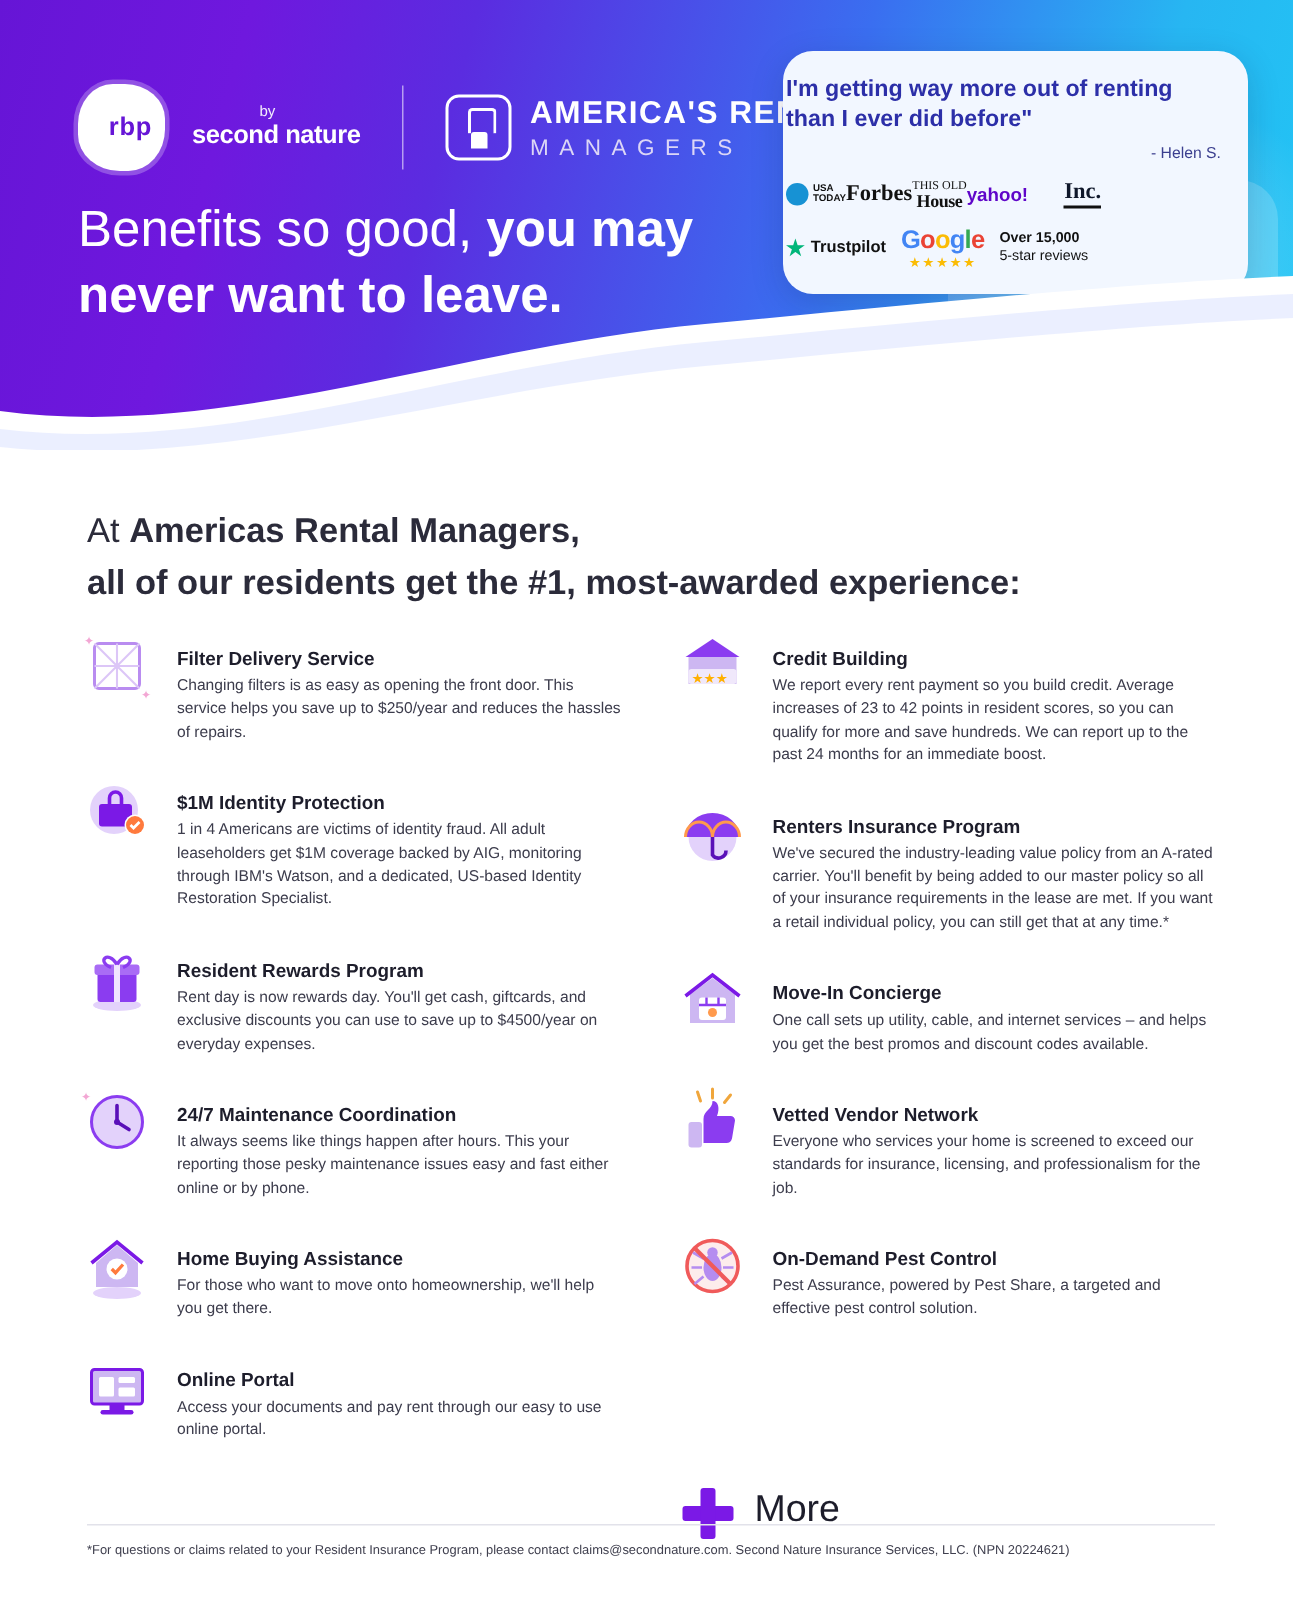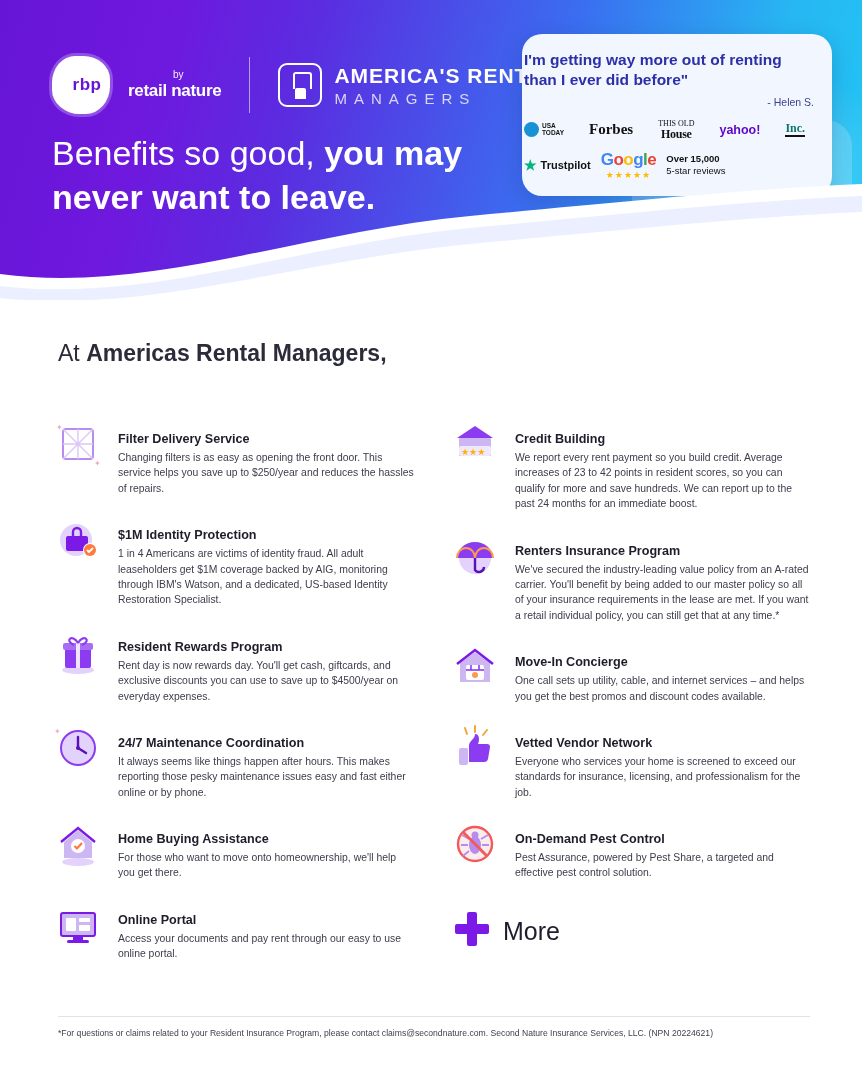--- a/index.html
+++ b/index.html
@@ -69,29 +69,29 @@
   .hero-head b{font-weight:bold;}
 
   
   .review-card{
     position:absolute;right:30px;top:34px;width:290px;
     background:#f2f7ff;border-radius:20px;padding:16px 18px 16px 2px;
     box-shadow:0 6px 22px rgba(20,20,70,.18);
   }
   .review-quote{color:#2c2fa8;font-size:15.5px;line-height:1.28;font-weight:bold;}
   .review-author{color:#3b3f8f;font-size:10.5px;text-align:right;margin-top:6px;}
-  .press-row{display:flex;align-items:center;gap:25px;margin-top:12px;flex-wrap:nowrap;}
+  .press-row{display:flex;align-items:center;gap:0;margin-top:12px;flex-wrap:nowrap;}
   .usatoday{display:flex;align-items:center;gap:3px;}
   .usatoday .dot{width:15px;height:15px;border-radius:50%;background:#1792d4;}
   .usatoday .tx{font-size:6.5px;font-weight:bold;color:#111;line-height:1.05;}
   .forbes{font-family:"Liberation Serif",serif;font-size:15px;font-weight:bold;color:#111;}
   .thishouse{font-family:"Liberation Serif",serif;font-size:8px;color:#111;text-align:center;line-height:1;}
   .thishouse b{display:block;font-size:12px;letter-spacing:-.3px;}
   .yahoo{font-size:12.5px;font-weight:bold;color:#5f05c9;}
-  .inc{font-family:"Liberation Serif",serif;font-size:12px;font-weight:bold;color:#0f766e;border-bottom:2px solid #111;line-height:1.05;}
+  .inc{font-family:"Liberation Serif",serif;font-size:15px;font-weight:bold;color:#0f172a;border-bottom:2px solid #111;line-height:1.05;margin-left:24px;}
   .press-row2{display:flex;align-items:center;gap:10px;margin-top:10px;}
   .trustpilot{display:flex;align-items:center;gap:4px;font-size:11px;font-weight:bold;color:#111;}
   .tp-star{color:#00b67a;font-size:14px;}
   .google-wrap{text-align:center;}
   .google{font-size:17px;font-weight:bold;letter-spacing:-.5px;}
   .google .b{color:#4285f4;}.google .r{color:#ea4335;}.google .y{color:#fbbc05;}.google .g{color:#34a853;}
   .g-stars{color:#fbbc05;font-size:9px;letter-spacing:1px;}
   .reviews-txt{font-size:9.5px;color:#111;line-height:1.25;}
   .reviews-txt b{font-weight:bold;}
 
@@ -104,21 +104,21 @@
 
   .cols{position:absolute;left:52px;top:418px;width:760px;display:flex;gap:34px;}
   .col{width:363px;}
   .feature{display:flex;gap:14px;margin-bottom:18px;}
   .feat-icon{width:52px;min-width:52px;height:52px;position:relative;}
   .feat-body{flex:1;margin-top:12px;}
   .feat-title{font-size:12.6px;font-weight:bold;color:#1d1d2b;margin:2px 0 4px;}
   .feat-desc{font-size:10.4px;line-height:1.48;color:#3c3c4c;}
 
   .more-row{
-    position:absolute;left:455px;top:912px;display:flex;align-items:flex-end;gap:14px;
+    position:absolute;left:455px;top:992px;display:flex;align-items:flex-start;gap:14px;
   }
   .plus{
     width:34px;height:34px;position:relative;
   }
   .plus:before,.plus:after{
     content:"";position:absolute;background:#7b19e6;border-radius:2px;
   }
   .plus:before{left:0;top:12px;width:34px;height:10px;}
   .plus:after{top:0;left:12px;width:10px;height:34px;}
   .more-label{font-size:25px;color:#1d1d2b;}
@@ -140,21 +140,21 @@
     <div class="hero-glow"></div>
     <div class="hero-soft"></div>
 
     <div class="logo-row">
       <div class="rbp-badge">
         <div class="blob"></div>
         <span>rbp</span>
       </div>
       <div class="sn-lock">
         <span class="by">by</span>
-        <span class="nm">retail nature</span>
+        <span class="nm">second nature</span>
       </div>
       <div class="divider-v"></div>
       <div class="arm">
         <div class="arm-icon"></div>
         <div class="arm-text">
           <div class="l1">AMERICA'S RENTAL</div>
           <div class="l2">MANAGERS</div>
         </div>
       </div>
     </div>
@@ -202,20 +202,21 @@
     </div>
 
     <svg class="hero-wave" viewBox="0 0 862 120" preserveAspectRatio="none">
       <path d="M0,92 C150,112 300,50 470,34 C620,20 760,6 862,2 L862,120 L0,120 Z" fill="#ffffff"></path>
       <path d="M0,104 C150,122 300,62 470,46 C620,32 760,18 862,14 L862,30 C760,34 620,48 470,62 C300,78 150,132 0,116 Z" fill="#e8ecff" opacity=".85"></path>
     </svg>
   </div>
 
   <div class="headline">
     <span>At </span><b>Americas Rental Managers,</b><br>
+    <b>all of our residents get the #1, most-awarded experience:</b>
   </div>
 
   <div class="cols">
 
     <div class="col">
 
       <div class="feature">
         <div class="feat-icon">
           <svg width="52" height="52" viewBox="0 0 52 52">
             <rect x="11" y="11" width="30" height="30" rx="3" fill="none" stroke="#b98cf0" stroke-width="2"></rect>
@@ -268,21 +269,21 @@
           <svg width="52" height="52" viewBox="0 0 52 52">
             <circle cx="26" cy="26" r="17" fill="#e3d2fb"></circle>
             <circle cx="26" cy="26" r="17" fill="none" stroke="#8b3cf0" stroke-width="2"></circle>
             <path d="M26 26 L26 15 M26 26 L34 31" stroke="#5a10b8" stroke-width="2.4" stroke-linecap="round"></path>
             <circle cx="26" cy="26" r="2" fill="#5a10b8"></circle>
             <text x="2" y="12" fill="#f3a7d4" font-size="8">✦</text>
           </svg>
         </div>
         <div class="feat-body">
           <div class="feat-title">24/7 Maintenance Coordination</div>
-          <div class="feat-desc">It always seems like things happen after hours. This makes reporting those pesky maintenance issues easy and fast either online or by phone.</div>
+          <div class="feat-desc">It always seems like things happen after hours. This your reporting those pesky maintenance issues easy and fast either online or by phone.</div>
         </div>
       </div>
 
       <div class="feature">
         <div class="feat-icon">
           <svg width="52" height="52" viewBox="0 0 52 52">
             <ellipse cx="26" cy="44" rx="16" ry="4" fill="#e3d2fb"></ellipse>
             <path d="M12 24 L26 12 L40 24 L40 40 L12 40 Z" fill="#cdb7f2"></path>
             <path d="M9 24 L26 10 L43 24" fill="none" stroke="#7b19e6" stroke-width="2.4"></path>
             <circle cx="26" cy="28" r="7" fill="#fff"></circle>

